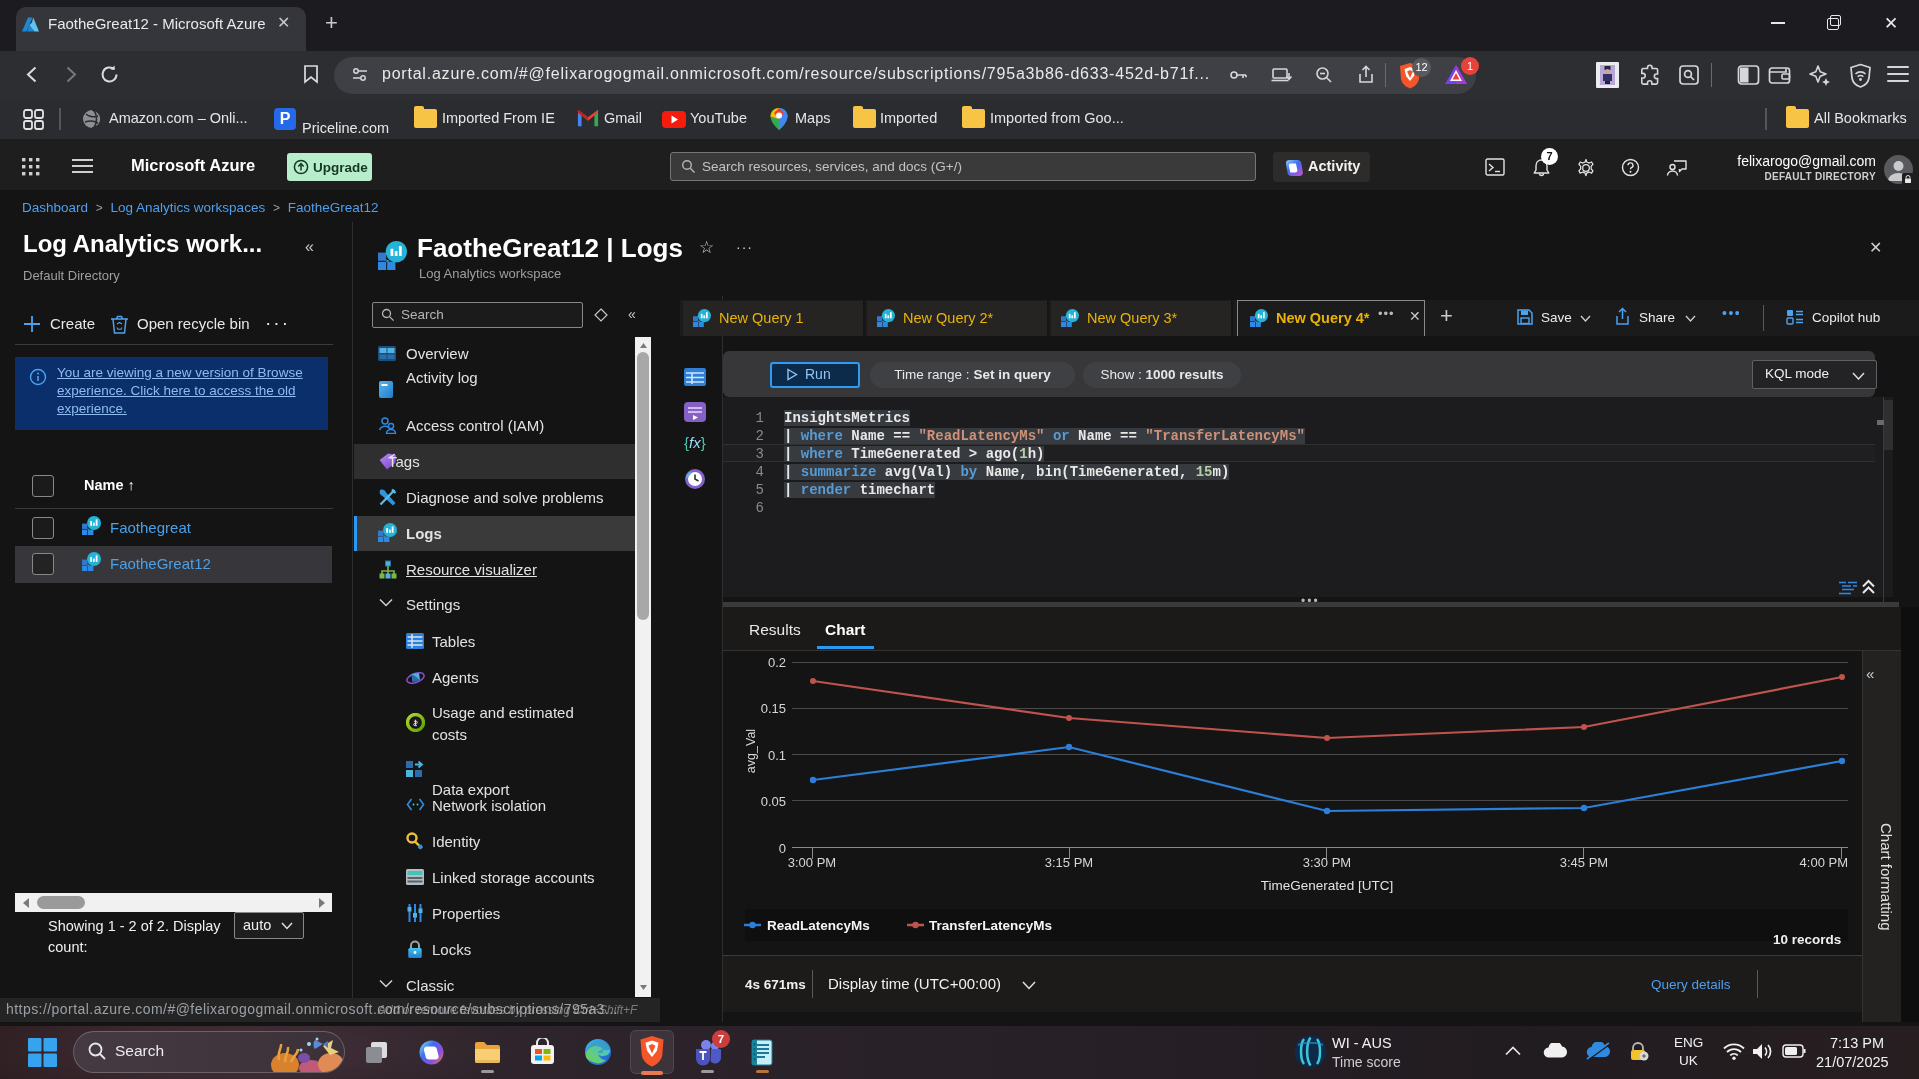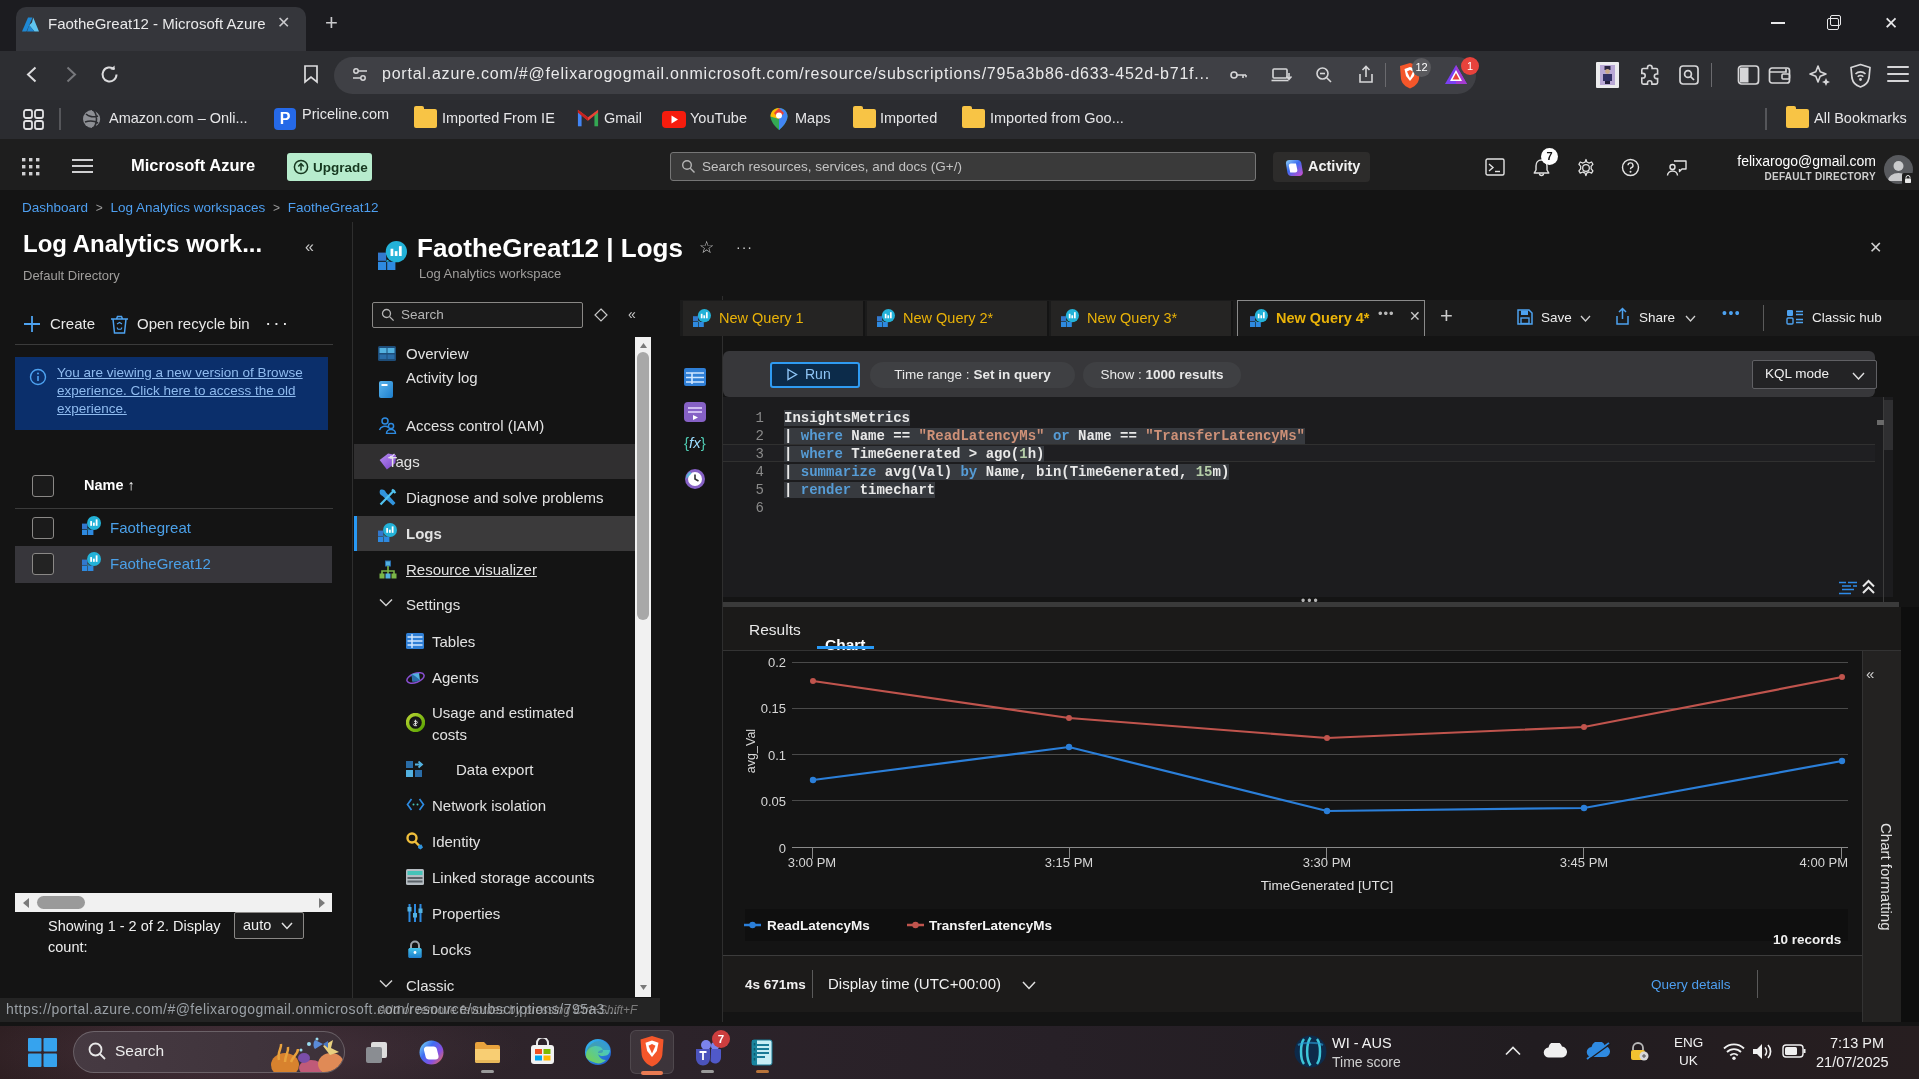--- a/index.html
+++ b/index.html
@@ -190,21 +190,21 @@
 </div>
 <div class="abs" style="left:59px;top:108px;width:2px;height:22px;background:#55565a;"></div>
 <div class="abs bm-ic" style="left:81px;top:108px;">
   <svg width="22" height="22" viewBox="0 0 22 22">
       <circle cx="11" cy="11" r="9" fill="#8d8f94"></circle>
       <path d="M11 2 a9 9 0 0 1 0 18 a4.5 9 0 0 0 0-18 M5 6 a9 6 0 0 0 12 2 M4 14 a10 5 0 0 1 13 1" stroke="#2b2c30" stroke-width="1.6" fill="none"></path>
     </svg>
 </div>
 <div class="abs txt bmt" style="left:109px;top:110px;">Amazon.com – Onli...</div>
 <div class="abs" style="left:274px;top:108px;width:22px;height:22px;border-radius:4px;background:#2569e8;color:#fff;font-weight:700;font-size:16px;text-align:center;line-height:22px;">P</div>
-<div class="abs txt bmt" style="left:302px;top:106px;text-align:right;">Priceline.com</div>
+<div class="abs txt bmt" style="left:302px;top:120px;text-align:right;">Priceline.com</div>
 <div class="abs bm-folder" style="left:414px;top:109px;"></div>
 <div class="abs txt bmt" style="left:442px;top:110px;">Imported From IE</div>
 <div class="abs" style="left:577px;top:109px;">
   <svg width="22" height="19" viewBox="0 0 24 19">
       <path d="M1 3 h4 v15 h-4 Z" fill="#4285f4"></path>
       <path d="M19 3 h4 v15 h-4 Z" fill="#34a853"></path>
       <path d="M1 3 L12 12 L23 3 L23 0 L12 8 L1 0 Z" fill="#ea4335"></path>
       <path d="M1 0 L1 3 L12 12 L12 8 Z" fill="#c5221f"></path>
     </svg>
 </div>
@@ -549,21 +549,21 @@
 <div class="abs txt mt" style="left:432px;top:704px;">Usage and estimated</div>
 <div class="abs txt mt" style="left:432px;top:726px;">costs</div>
 <div class="abs" style="left:406px;top:761px;">
     <svg width="18" height="17" viewBox="0 0 18 17">
       <rect x="0" y="0" width="7" height="7" fill="#2a6da8"></rect>
       <rect x="0" y="9" width="7" height="7" fill="#53b1e0"></rect>
       <rect x="9" y="9" width="7" height="7" fill="#2a6da8"></rect>
       <path d="M9 3.5 H15 M12.5 0.5 L16 3.5 L12.5 6.5" stroke="#53b1e0" stroke-width="1.8" fill="none"></path>
     </svg>
   </div>
-<div class="abs txt mt" style="left:432px;top:761px;margin-left:24px;">Data export</div>
+<div class="abs txt mt" style="left:432px;top:781px;">Data export</div>
 <div class="abs" style="left:406px;top:797px;">
     <svg width="19" height="15" viewBox="0 0 19 15">
       <path d="M5.5 2 L1.5 7.5 L5.5 13" stroke="#2d8ae0" stroke-width="1.7" fill="none"></path>
       <path d="M13.5 2 L17.5 7.5 L13.5 13" stroke="#2d8ae0" stroke-width="1.7" fill="none"></path>
       <circle cx="7.5" cy="7.5" r="1" fill="#45c3b8"></circle>
       <circle cx="11.5" cy="7.5" r="1" fill="#45c3b8"></circle>
     </svg>
   </div>
 <div class="abs txt mt" style="left:432px;top:797px;">Network isolation</div>
 <div class="abs" style="left:406px;top:832px;">
@@ -713,21 +713,21 @@
 <div class="abs txt" style="left:1722px;top:305px;font-size:14px;color:#4da2f0;letter-spacing:1.5px;">•••</div>
 <div class="abs" style="left:1763px;top:305px;width:1px;height:26px;background:#5a5a5a;"></div>
 <div class="abs" style="left:1786px;top:309px;">
     <svg width="18" height="16" viewBox="0 0 18 16">
       <rect x="1" y="1" width="6" height="6" rx="1" fill="#4da2f0"></rect>
       <path d="M10 2.5 h7 M10 5.5 h7" stroke="#4da2f0" stroke-width="1.5"></path>
       <rect x="1" y="9" width="6" height="6" rx="1" fill="none" stroke="#4da2f0" stroke-width="1.4"></rect>
       <path d="M10 10.5 h7 M10 13.5 h7" stroke="#4da2f0" stroke-width="1.5"></path>
     </svg>
   </div>
-<div class="abs txt qct" style="left:1812px;top:310px;">Classic hub</div>
+<div class="abs txt qct" style="left:1812px;top:310px;">Copilot hub</div>
 
 <div class="abs" style="left:723px;top:351px;width:1152px;height:46px;background:#37373a;border-radius:6px;"></div>
 <div class="abs" style="left:770px;top:362px;width:90px;height:26px;background:#0c2b4a;border:2px solid #2f9bf2;border-radius:3px;"></div>
 <div class="abs" style="left:786px;top:368px;">
     <svg width="12" height="13" viewBox="0 0 12 13">
       <path d="M2 1.5 L10.5 6.5 L2 11.5 Z" stroke="#8ec4f5" stroke-width="1.4" fill="none"></path>
     </svg>
   </div>
 <div class="abs txt" style="left:805px;top:366px;font-size:14px;color:#8ec4f5;">Run</div>
 <div class="abs pill" style="left:870px;top:362px;width:205px;">Time range : <b>Set in query</b></div>
@@ -761,21 +761,21 @@
 <div class="abs" style="left:1861px;top:579px;">
     <svg width="15" height="16" viewBox="0 0 15 16">
       <path d="M2 7.5 L7.5 2 L13 7.5 M2 14 L7.5 8.5 L13 14" stroke="#e8e8e8" stroke-width="2" fill="none"></path>
     </svg>
   </div>
 <div class="abs" style="left:723px;top:602px;width:1176px;height:7px;background:#3a3a3a;"></div>
 <div class="abs txt" style="left:1301px;top:594px;font-size:12px;color:#b5b5b5;letter-spacing:2px;">•••</div>
 
 <div class="abs" style="left:723px;top:607px;width:1178px;height:44px;background:#1b1a19;"></div>
 <div class="abs txt" style="left:749px;top:621px;font-size:15.5px;color:#e8e8e8;">Results</div>
-<div class="abs txt" style="left:825px;top:621px;font-size:15.5px;font-weight:700;color:#fff;margin-top:15px;">Chart</div>
+<div class="abs txt" style="left:825px;top:621px;font-size:15.5px;font-weight:700;color:#fff;">Chart</div>
 <div class="abs" style="left:817px;top:646px;width:57px;height:3px;background:#2899f5;"></div>
 <div class="abs" style="left:723px;top:650px;width:1178px;height:1px;background:#333;"></div>
 
 <div class="abs" id="chartwrap" style="left:723px;top:651px;width:1137px;height:304px;background:#141414;"></div>
 <div class="abs" style="left:723px;top:651px;">
 <svg width="1137" height="304" viewBox="0 0 1137 304">
 
   <g stroke="#4a4a4a" stroke-width="1">
     <line x1="69" y1="11.5" x2="1125" y2="11.5"></line>
     <line x1="69" y1="57.5" x2="1125" y2="57.5"></line>

